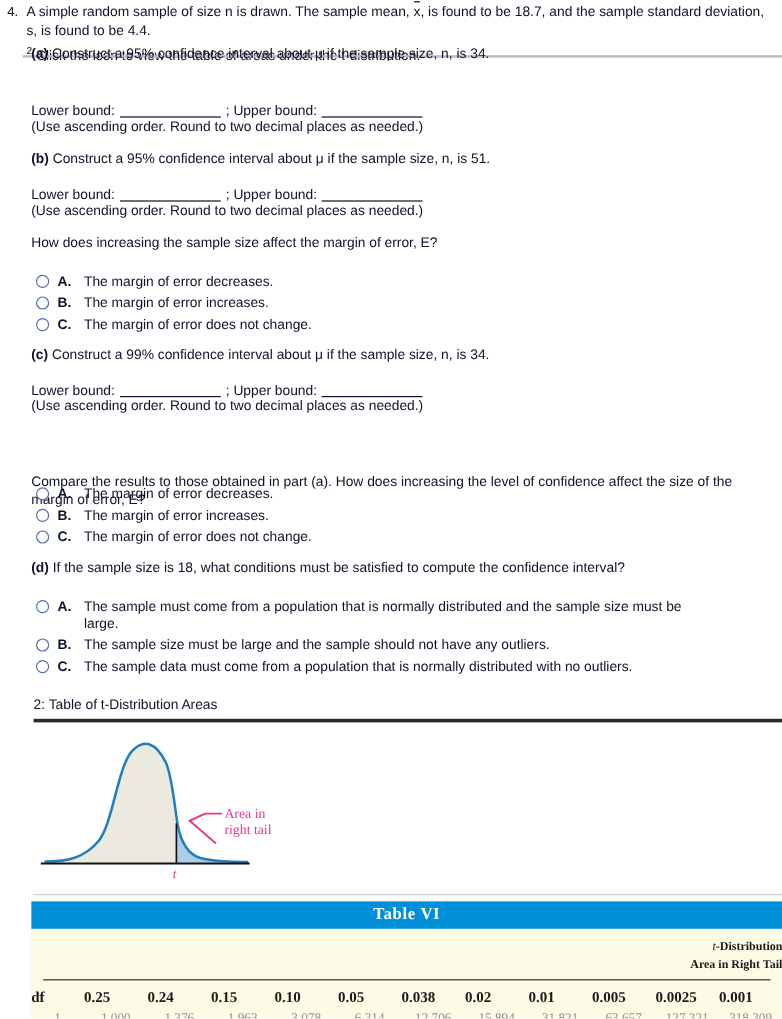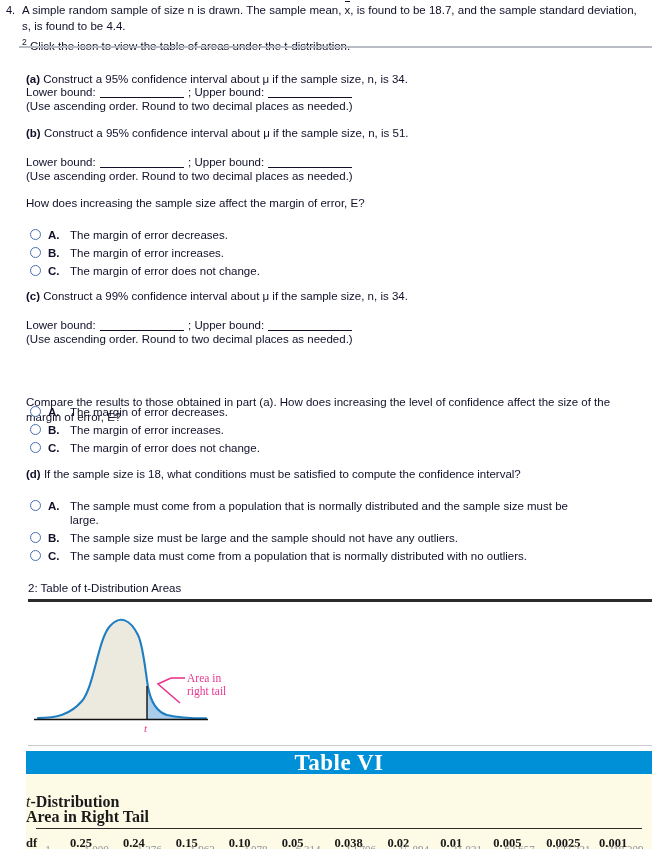--- a/index.html
+++ b/index.html
@@ -164,31 +164,31 @@
     bottom: 0;
     background: #fdfae6;
     overflow: hidden;
   }
   .tbl-banner {
     height: 23px;
     background: #0090d7;
     color: #ffffff;
     font-family: "Liberation Serif", serif;
     font-weight: bold;
-    font-size: 23px;
+    font-size: 14px;
     text-align: center;
     line-height: 23px;
     letter-spacing: 0.5px;
   }
   .tbl-sub {
-    text-align: left;
+    text-align: right;
     font-family: "Liberation Serif", serif;
-    font-size: 16px;
+    font-size: 10px;
     color: #1a1a1a;
-    padding-top: 20px;
+    padding-top: 8px;
     line-height: 15px;
   }
   .tbl-sub .it { font-style: italic; }
   .tbl-sub .bold { font-weight: bold; }
   .tbl-hr {
     margin: 4px 10px 0 10px;
     border-top: 1px solid #2b2b2b;
   }
   .tbl-head {
     display: flex;
@@ -230,21 +230,21 @@
 
   <div class="qnum">4.</div>
 
   <div class="stem">
     <span>A simple random sample of size n is drawn. The sample mean, </span><span class="xbar">x</span><span>, is found to be 18.7, and the sample standard deviation, s, is found to be 4.4.</span>
     <span class="iconline"><sup>2</sup> <span>Click the icon to view the table of areas under the t-distribution.</span></span>
   </div>
 
   <div class="divider"></div>
 
-  <div class="blk" style="top:72px;">
+  <div class="blk" style="top:38px;">
     <b>(a)</b>
     <span>Construct a 95% confidence interval about μ if the sample size, n, is 34.</span>
   </div>
 
   <div class="bound-row" style="top:84px;">
     <span>Lower bound:</span>
     <span class="fillin"></span>
     <span>; </span>
     <span>Upper bound:</span>
     <span class="fillin"></span>

